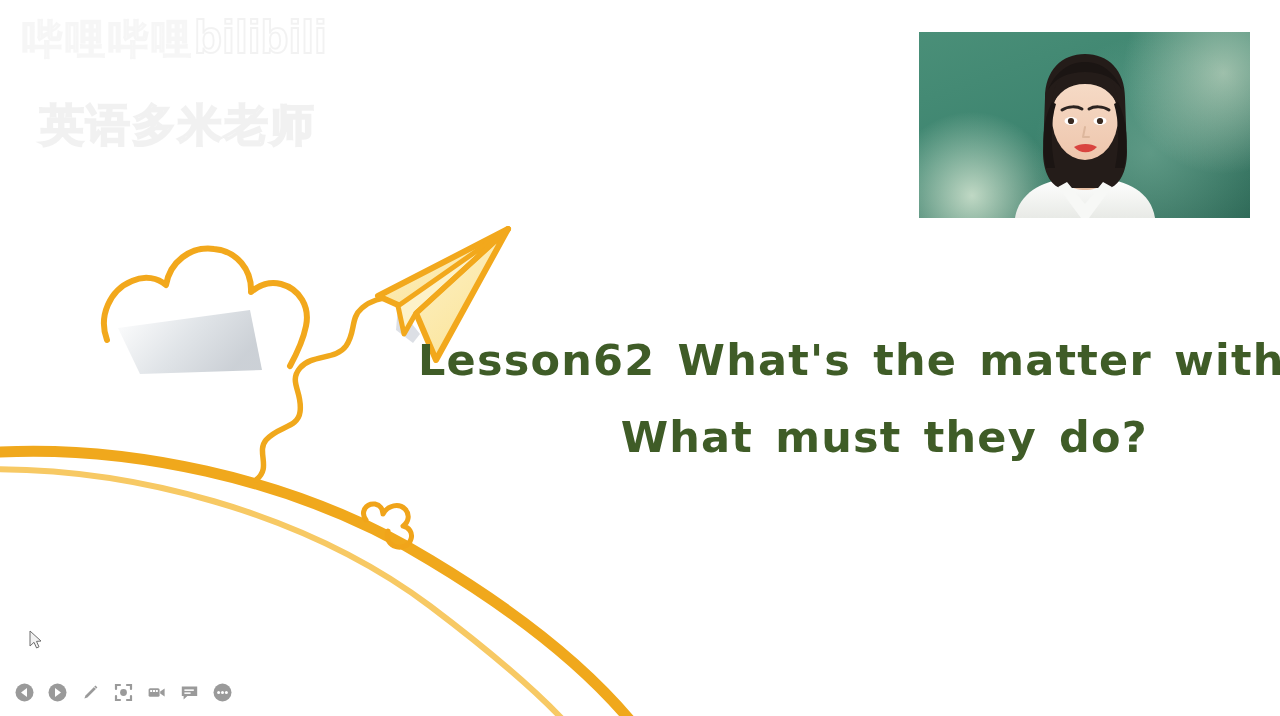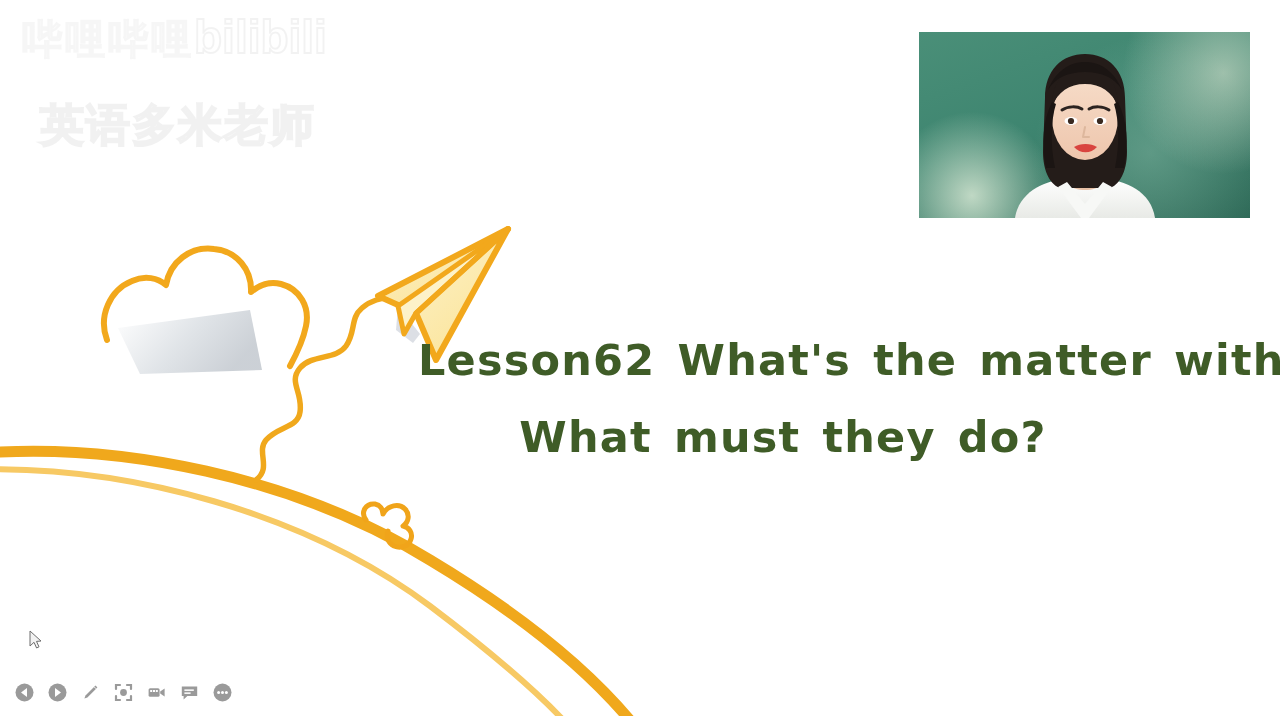--- a/index.html
+++ b/index.html
@@ -72,21 +72,21 @@
     line-height: 77px;
     color: #3f5c27;
     white-space: nowrap;
     letter-spacing: 1.2px;
   }
   #title-line-1 {
     text-align: left;
     word-spacing: 6px;
   }
   #title-line-2 {
-    text-align: center;
+    text-align: right;
     padding-right: 120px;
     word-spacing: 6px;
   }
 
   
   #webcam {
     position: absolute;
     left: 919px;
     top: 32px;
     width: 331px;

